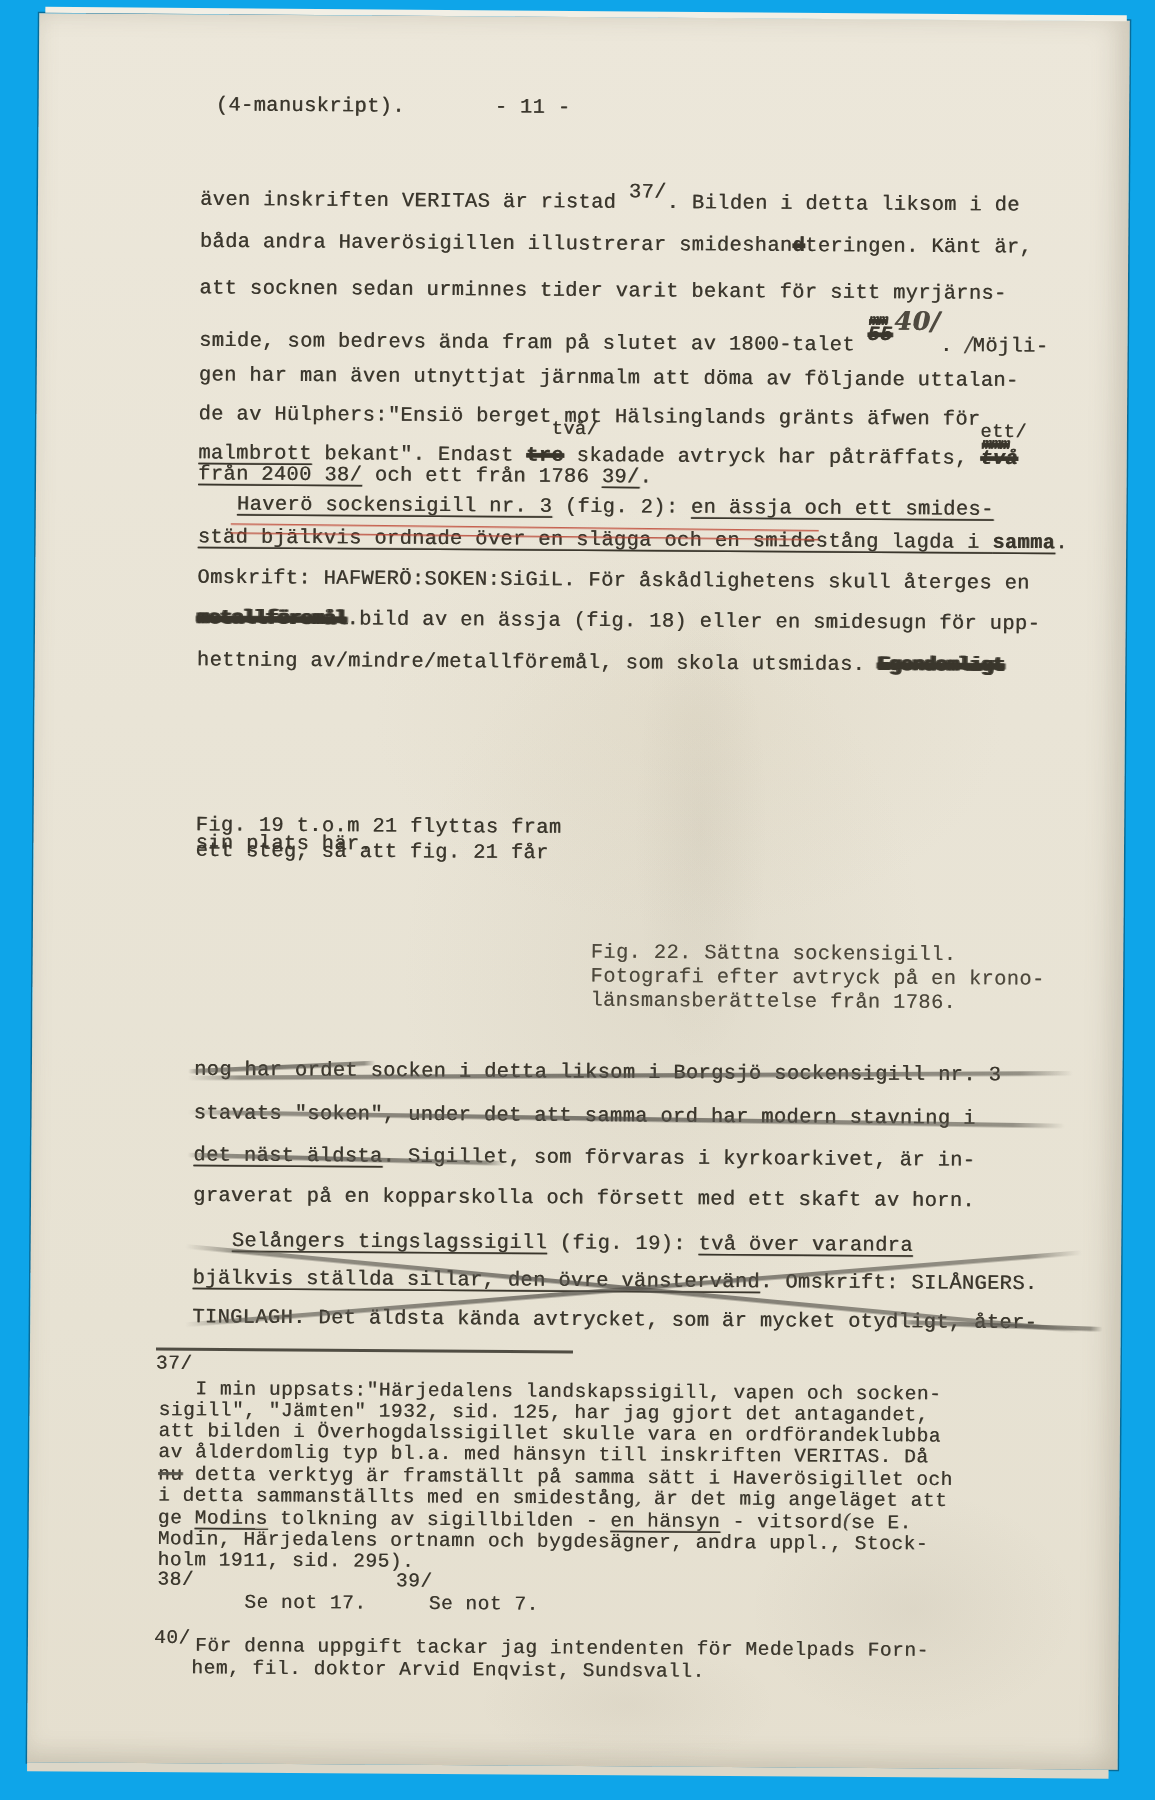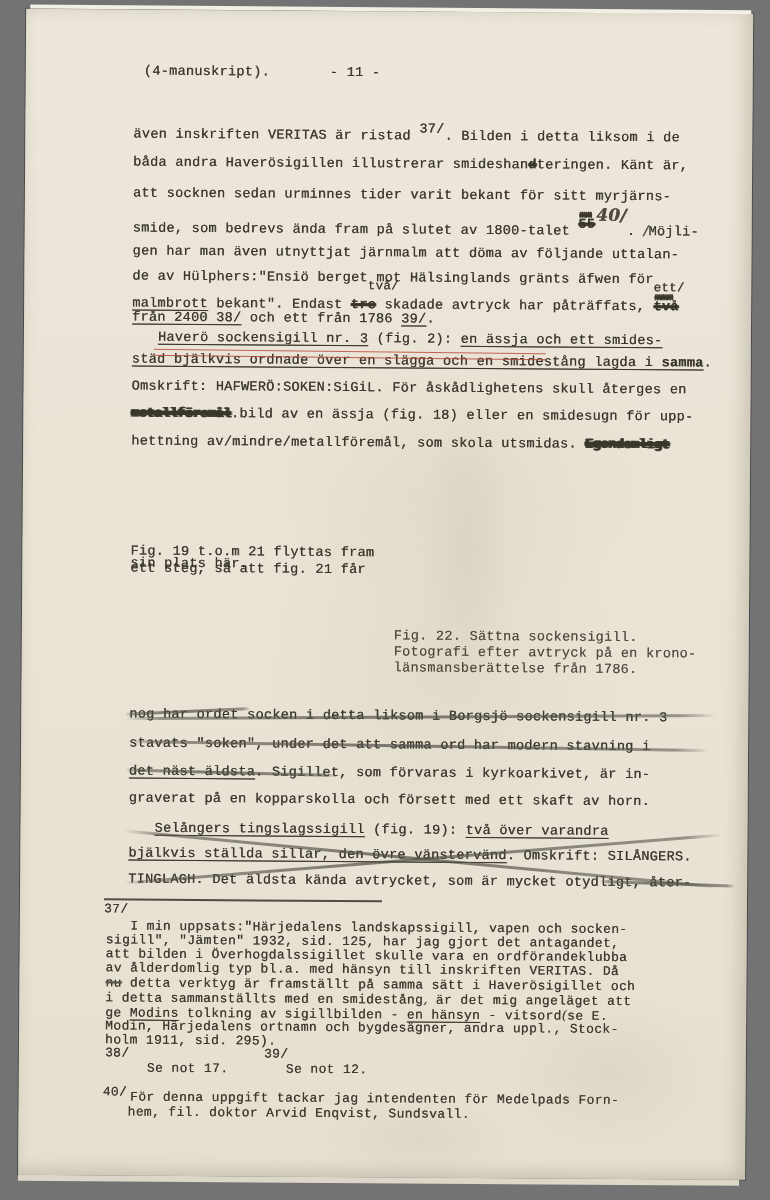--- a/index.html
+++ b/index.html
@@ -1,16 +1,16 @@
 <!DOCTYPE html>
 <html><head>
 <meta charset="utf-8">
 <style>
   html,body{margin:0;padding:0;background:#141310;}
-  .stage{position:relative;width:770px;height:1200px;background:#737373;overflow:hidden;
+  .stage{position:relative;width:770px;height:1200px;background:#0ea5e9;overflow:hidden;
          font-family:"Liberation Mono","DejaVu Sans Mono",monospace;}
   .paper{position:absolute;left:26px;top:9px;width:727px;height:1166px;
          background:
            radial-gradient(ellipse 300px 200px at 60% 40%, rgba(210,200,175,.25), rgba(0,0,0,0) 70%),
            radial-gradient(ellipse 250px 350px at 58% 55%, rgba(190,182,160,.18), rgba(0,0,0,0) 70%),
            linear-gradient(180deg,#ece7da 0%,#e9e4d6 40%,#e7e2d3 75%,#e5dfcf 100%);
          transform:rotate(0.4deg);transform-origin:30px 30px;
          box-shadow: inset -10px 0 16px rgba(130,120,100,.20), inset 0 -8px 14px rgba(130,120,100,.14),
                      0 0 0 1px rgba(0,0,0,.35);}
   .paper::before{content:"";position:absolute;left:4px;right:2px;top:-4px;height:4px;background:#f2efe5;transform:rotate(.05deg);}
@@ -20,21 +20,21 @@
   .fn{position:absolute;white-space:pre;height:16px;line-height:16px;font-size:13px;
       letter-spacing:.35px;color:#3a362c;text-shadow:.3px 0 0 rgba(58,54,44,.7);}
   .tight{height:17px;line-height:17px;}
   .faded{color:#4c473b;text-shadow:.2px 0 0 rgba(76,71,59,.5);}
   .u{text-decoration:underline;text-underline-offset:3px;text-decoration-thickness:1.2px;}
   .sup{position:relative;top:-7px;}
   .insb{display:inline-block;width:0;overflow:visible;position:relative;top:8px;font-size:12.5px;}
   .xover{text-decoration:line-through;text-decoration-thickness:2.6px;font-weight:600;}
   .heavy{text-decoration:line-through;text-decoration-thickness:3.5px;font-weight:700;
          text-shadow:1px 0 0 rgba(58,54,44,.9),-1px 0 0 rgba(58,54,44,.8);letter-spacing:-.5px;}
-  .stack{position:relative;display:inline-block;}
+  .stack{position:relative;display:inline-block;font-style:italic;}
   .above{position:absolute;left:1px;top:-10px;font-size:11px;letter-spacing:-.5px;}
   .hand{font-family:"DejaVu Serif",serif;font-style:italic;color:#4f4a40;}
   .ins40{position:relative;top:-14px;font-size:17px;margin-left:1px;font-weight:600;}
   .pstrike{text-decoration:line-through;text-decoration-thickness:2px;
            text-decoration-color:rgba(92,89,80,.85);}
   .pencil{position:absolute;height:2.6px;border-radius:3px;filter:blur(.35px);
           background:linear-gradient(90deg,rgba(95,92,84,0) 0%,rgba(92,89,80,.60) 6%,rgba(82,79,72,.72) 45%,rgba(92,89,80,.60) 94%,rgba(95,92,84,0) 100%);}
   .redline{position:absolute;height:4.6px;border-top:1.6px solid #c04a38;border-bottom:1.6px solid #b84433;
            opacity:.85;filter:blur(.2px);}
   .fnsep{position:absolute;height:1.8px;background:rgba(59,56,47,.88);}
@@ -111,22 +111,22 @@
     <div class="fn" style="left:86px;top:937px;">att bilden i Överhogdalssigillet skulle vara en ordförandeklubba</div>
     <div class="fn" style="left:86px;top:951px;">av ålderdomlig typ bl.a. med hänsyn till inskriften VERITAS. Då</div>
     <div class="fn" style="left:86px;top:966px;"><span class="pstrike">nu</span><span> detta verktyg är framställt på samma sätt i Haverösigillet och</span></div>
     <div class="fn" style="left:86px;top:980px;"><span>i detta sammanställts med en smidestång</span><span class="hand">,</span><span> är det mig angeläget att</span></div>
     <div class="fn" style="left:86px;top:995px;"><span>ge </span><span class="u">Modins</span><span> tolkning av sigillbilden - </span><span class="u">en hänsyn</span><span> - vitsord</span><span class="hand">(</span><span>se E.</span></div>
     <div class="fn" style="left:86px;top:1009px;">Modin, Härjedalens ortnamn och bygdesägner, andra uppl., Stock-</div>
     <div class="fn" style="left:86px;top:1023px;">holm 1911, sid. 295).</div>
 
     <div class="fn" style="left:86px;top:1036px;">38/</div>
     <div class="fn" style="left:245px;top:1036px;">39/</div>
-    <div class="fn" style="left:128px;top:1051px;">Se not 17.</div>
-    <div class="fn" style="left:267px;top:1051px;">Se not 12.</div>
+    <div class="fn" style="left:144px;top:1051px;">Se not 17.</div>
+    <div class="fn" style="left:267px;top:1051px;">Se not 7.</div>
 
     <div class="fn" style="left:84px;top:1080px;"><span class="sup" style="top:-5px;margin-right:3px;">40/</span><span>För denna uppgift tackar jag intendenten för Medelpads Forn-</span></div>
     <div class="fn" style="left:109px;top:1095px;">hem, fil. doktor Arvid Enqvist, Sundsvall.</div>
 
     <div class="smudge" style="left:400px;top:380px;width:90px;height:320px;background:radial-gradient(ellipse at 50% 50%,rgba(120,110,90,.07),rgba(0,0,0,0) 70%);"></div>
     <div class="smudge" style="left:480px;top:980px;width:220px;height:160px;background:radial-gradient(ellipse at 50% 50%,rgba(120,110,90,.08),rgba(0,0,0,0) 70%);"></div>
     <div class="smudge" style="left:300px;top:1080px;width:200px;height:90px;background:radial-gradient(ellipse at 50% 50%,rgba(120,110,90,.07),rgba(0,0,0,0) 70%);"></div>
   </div>
 </div>
 

